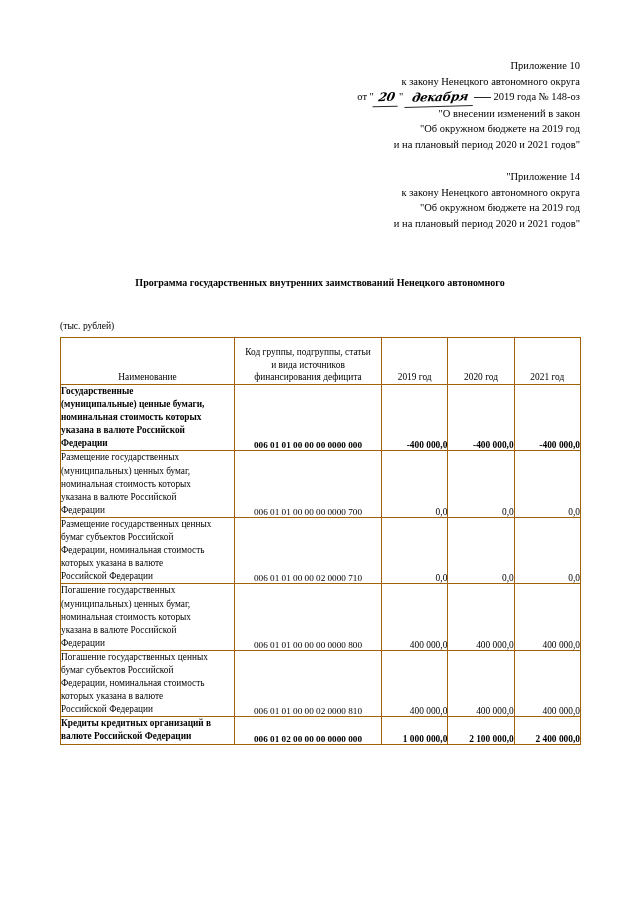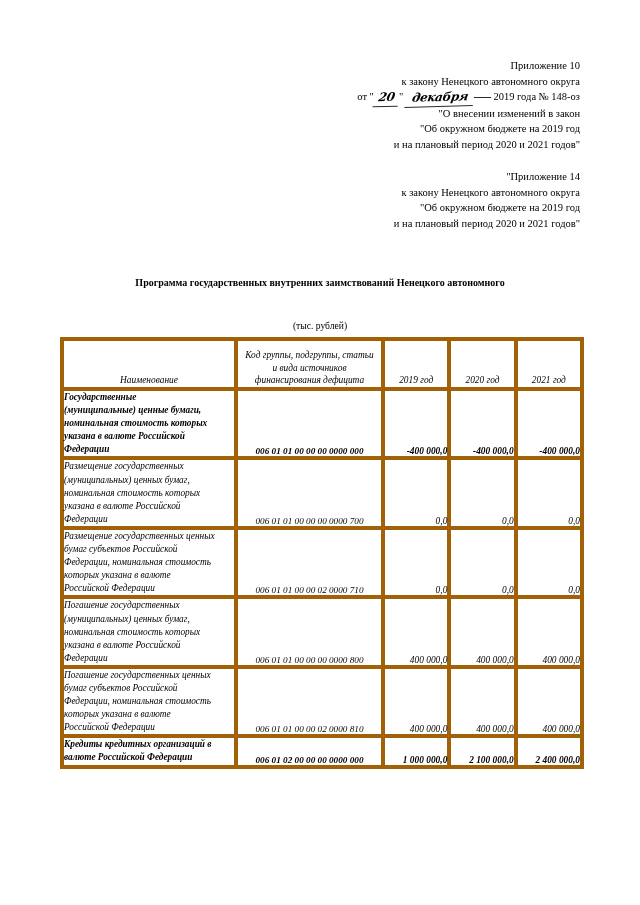--- a/index.html
+++ b/index.html
@@ -77,40 +77,39 @@
     line-height: 20px;
   }
   .doc-title .t-line { display: block; }
 
   
   .units {
     position: absolute;
     top: 320px;
     left: 60px;
     width: 520px;
-    text-align: center;
+    text-align: left;
     font-size: 9.6px;
   }
 
   
   table.budget {
     position: absolute;
     top: 337px;
     left: 60px;
     width: 520px;
     border-collapse: collapse;
     table-layout: fixed;
     font-size: 9.3px;
   }
   table.budget td, table.budget th {
-    border: 4px solid #a16207;
+    border: 1px solid #a16207;
     padding: 0;
     vertical-align: bottom;
     font-weight: normal;
-    font-style: italic;
   }
   col.c-name { width: 174px; }
   col.c-code { width: 147px; }
   col.c-y    { width: 66.33px; }
 
   thead th {
     vertical-align: middle;
     text-align: center;
     height: 46px;
     line-height: 12.6px;

